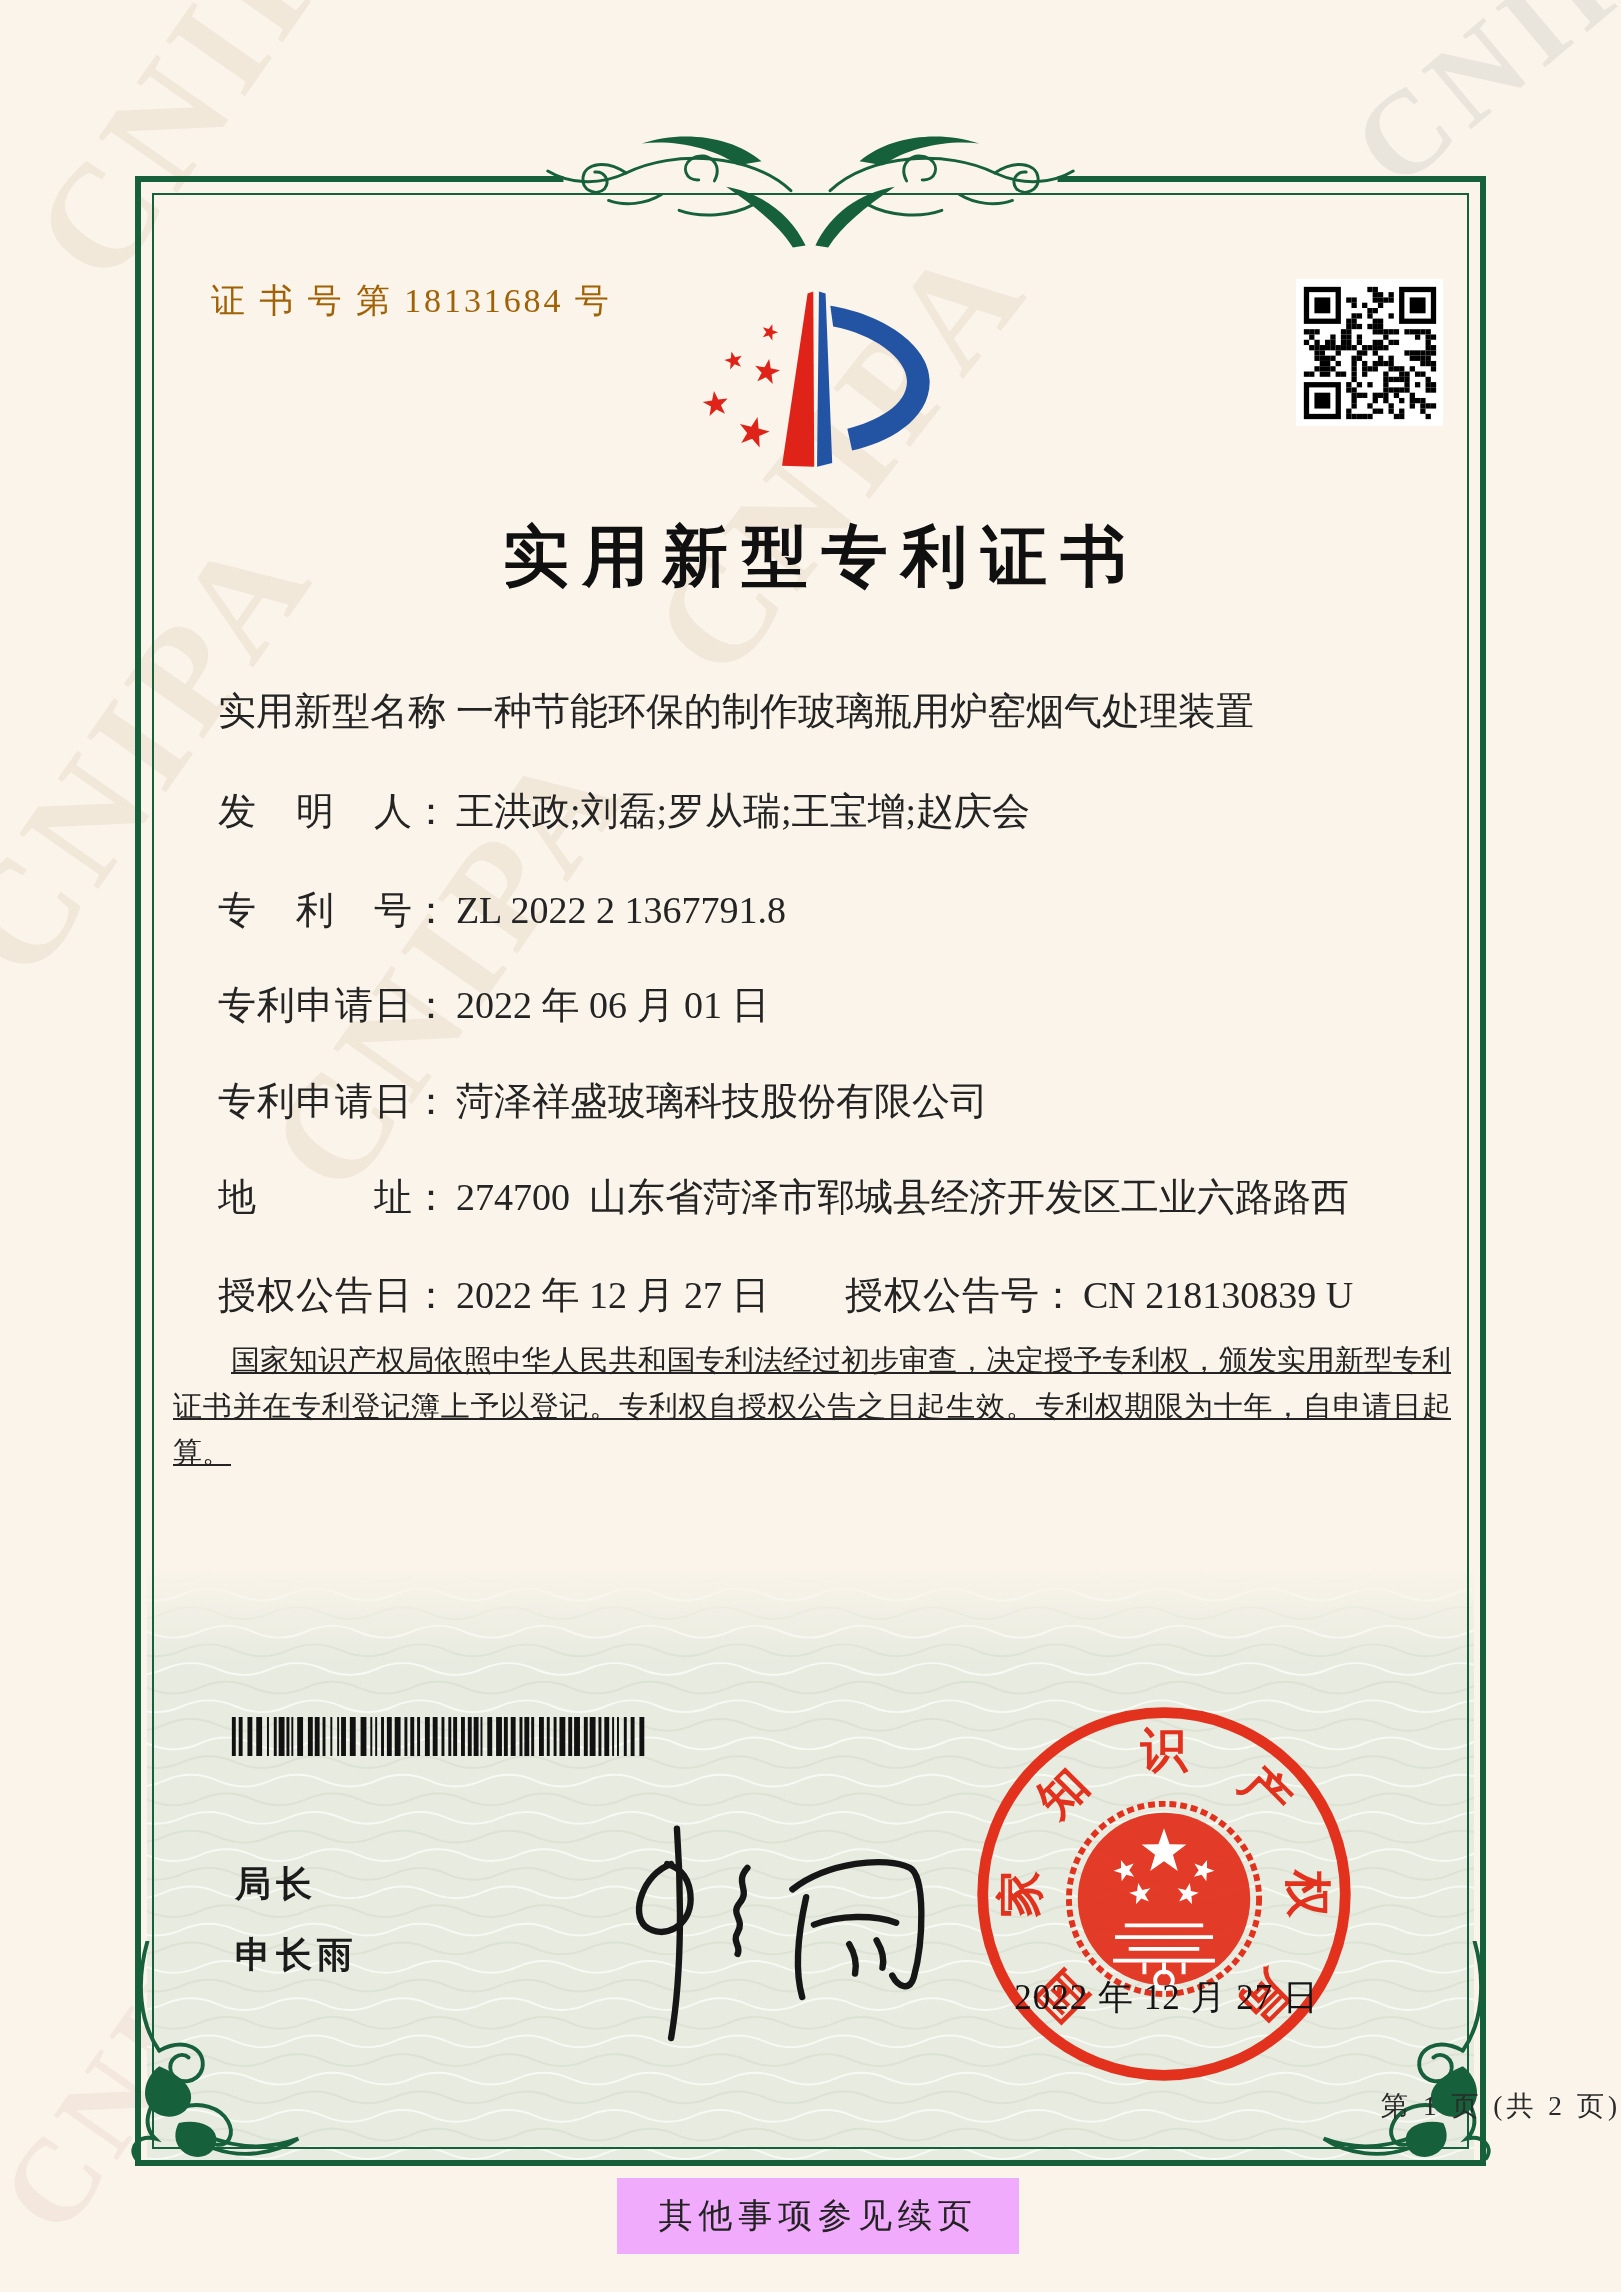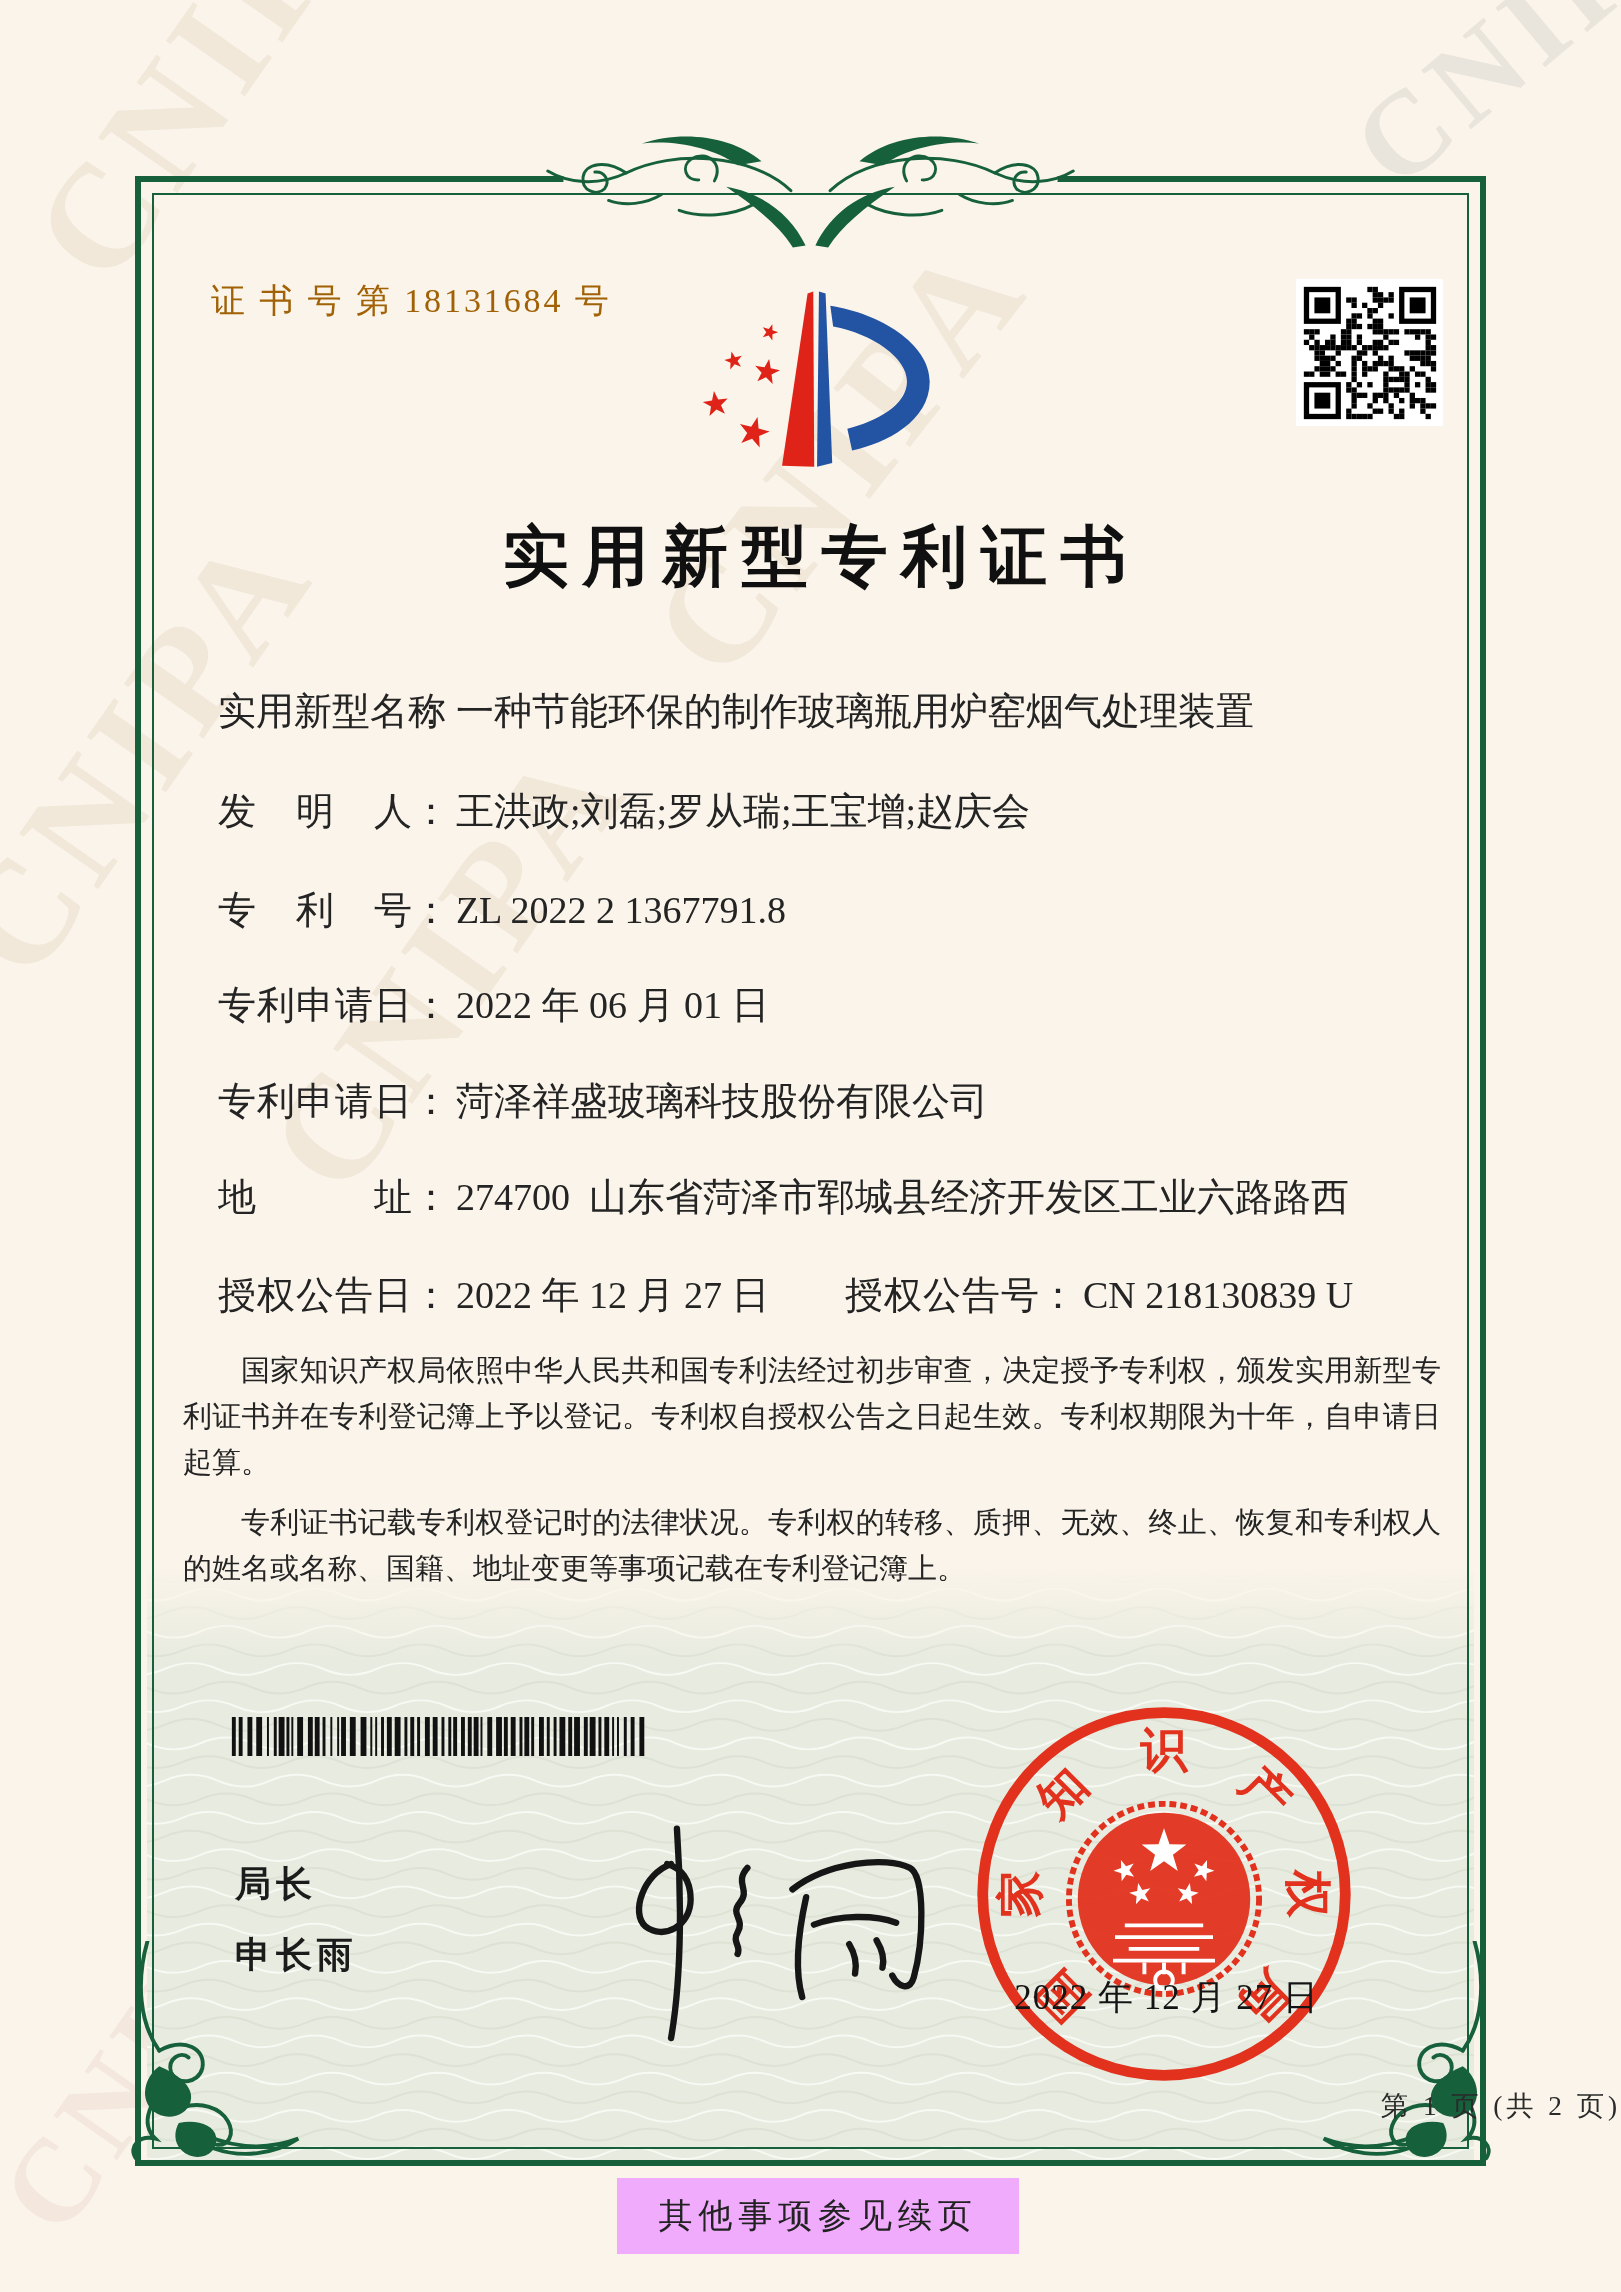--- a/index.html
+++ b/index.html
@@ -33,21 +33,21 @@
          box-sizing:border-box;color:#101010;}
   
   .frow{position:absolute;left:218px;font-size:38px;color:#242424;white-space:nowrap;}
   .flabel{display:inline-block;width:194px;text-align:justify;text-align-last:justify;vertical-align:bottom;}
   .fcolon{display:inline-block;margin-right:5.9px;}
   .fvalue{white-space:pre;}
   .fpair2{position:absolute;left:627px;top:0;}
   
   .paras{position:absolute;left:169px;top:1333px;width:1286px;
          font-size:29px;line-height:46px;text-align:justify;color:#242424;}
-  .paras p{margin:14px;text-indent:2em;}
+  .paras p{margin:4px;text-indent:2em;text-decoration:underline;}
   
   .barcode{position:absolute;left:231px;top:1717px;width:421px;height:39px;}
   .signatory{position:absolute;left:235px;top:1860px;
          font-family:"Liberation Sans","DejaVu Sans",sans-serif;
          font-size:36px;font-weight:600;color:#1b1b1b;letter-spacing:4.9px;}
   .signatory div{margin-bottom:21.6px;}
   .signature{position:absolute;left:573px;top:1815px;}
   .seal{position:absolute;left:968px;top:1698px;width:392px;height:392px;}
   .seal-date{position:absolute;left:1000px;top:1974px;width:333px;text-align:center;
          font-size:35px;color:#141414;letter-spacing:1px;white-space:pre;}
@@ -410,21 +410,20 @@
   </div>
   <div class="frow" style="top:1270px">
     <span class="flabel">授权公告日</span><span class="fcolon">：</span><span class="fvalue">2022 年 12 月 27 日</span>
     <span class="fpair2">
       <span class="flabel">授权公告号</span><span class="fcolon">：</span><span class="fvalue">CN 218130839 U</span>
     </span>
   </div>
 
   <div class="paras">
     <p>国家知识产权局依照中华人民共和国专利法经过初步审查，决定授予专利权，颁发实用新型专利证书并在专利登记簿上予以登记。专利权自授权公告之日起生效。专利权期限为十年，自申请日起算。</p>
-    <p>专利证书记载专利权登记时的法律状况。专利权的转移、质押、无效、终止、恢复和专利权人的姓名或名称、国籍、地址变更等事项记载在专利登记簿上。</p>
   </div>
 
   <div class="barcode"><svg id="bcsvg" width="421" height="39" viewBox="0 0 430 40">
         <rect x="0" y="0" width="4" height="40" fill="#111"></rect>
         <rect x="7" y="0" width="4" height="40" fill="#111"></rect>
         <rect x="16" y="0" width="5" height="40" fill="#111"></rect>
         <rect x="25" y="0" width="6" height="40" fill="#111"></rect>
         <rect x="36" y="0" width="2" height="40" fill="#111"></rect>
         <rect x="43" y="0" width="3" height="40" fill="#111"></rect>
         <rect x="48" y="0" width="6" height="40" fill="#111"></rect>

